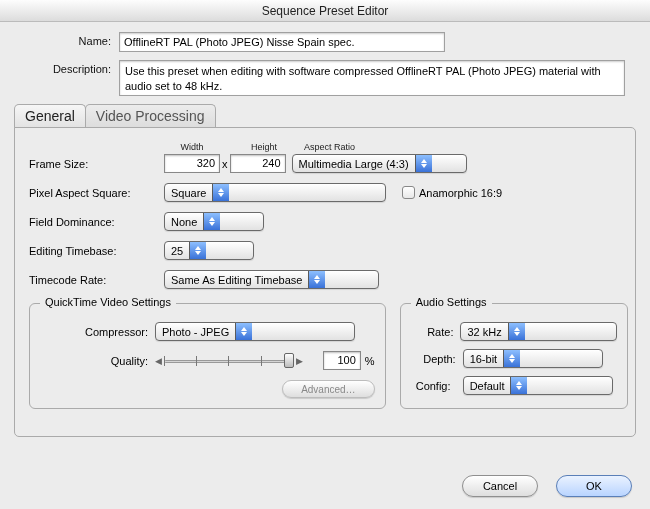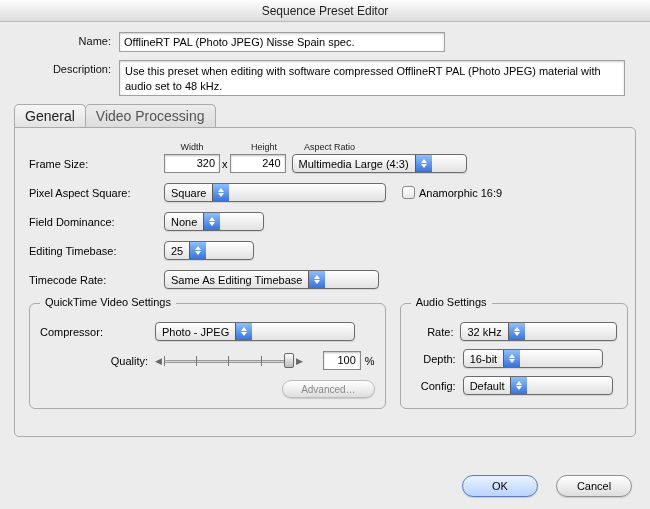--- a/index.html
+++ b/index.html
@@ -309,21 +309,21 @@
             </span>
         </span>
       </div>
 
       <div style="display:flex;gap:14px">
 
         <div class="groupbox" style="flex:1">
           <div class="grouptitle">QuickTime Video Settings</div>
 
           <div class="fieldrow" style="margin-bottom:10px">
-            <div style="width:115px;text-align:left;padding-right:7px">Compressor:</div>
+            <div style="width:115px;text-align:right;padding-right:7px">Compressor:</div>
             <span class="aqua-select" style="width:200px">
               <span class="val">Photo - JPEG</span>
               <span class="aqua-end">
                   <span class="arr-up"></span>
                   <span class="arr-down"></span>
                 </span>
             </span>
           </div>
 
           <div class="fieldrow" style="margin-bottom:10px">
@@ -365,33 +365,33 @@
             <div style="width:52px;text-align:right;padding-right:7px">Depth:</div>
             <span class="aqua-select" style="width:140px">
               <span class="val">16-bit</span>
               <span class="aqua-end">
                   <span class="arr-up"></span>
                   <span class="arr-down"></span>
                 </span>
             </span>
           </div>
           <div class="fieldrow" style="margin-bottom:0">
-            <div style="width:52px;text-align:right;padding-right:7px">Config:</div>
+            <div style="width:52px;text-align:center;padding-right:7px">Config:</div>
             <span class="aqua-select" style="width:150px">
               <span class="val">Default</span>
               <span class="aqua-end">
                   <span class="arr-up"></span>
                   <span class="arr-down"></span>
                 </span>
             </span>
           </div>
         </div>
       </div>
 
     </div>
   </div>
 
   <div class="bottom-buttons">
+    <span class="pillbtn">Cancel</span>
     <span class="pillbtn primary">OK</span>
-    <span class="pillbtn">Cancel</span>
   </div>
 
 </div>
 
 </body></html>

